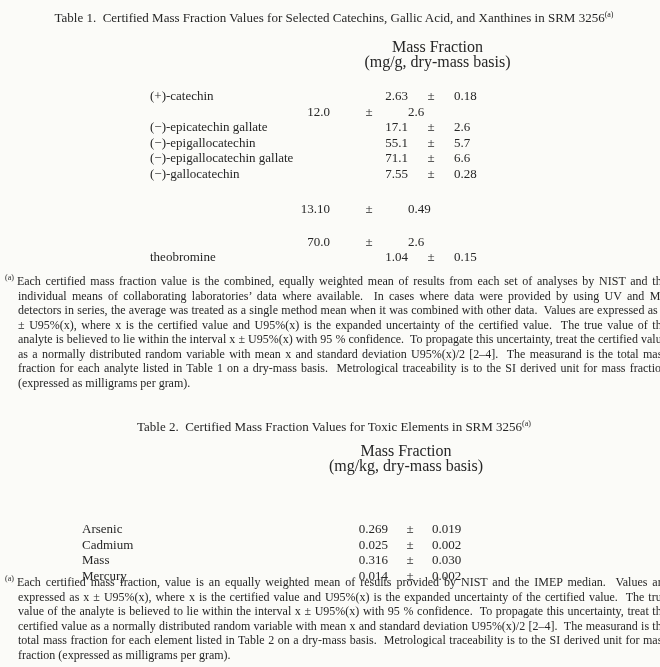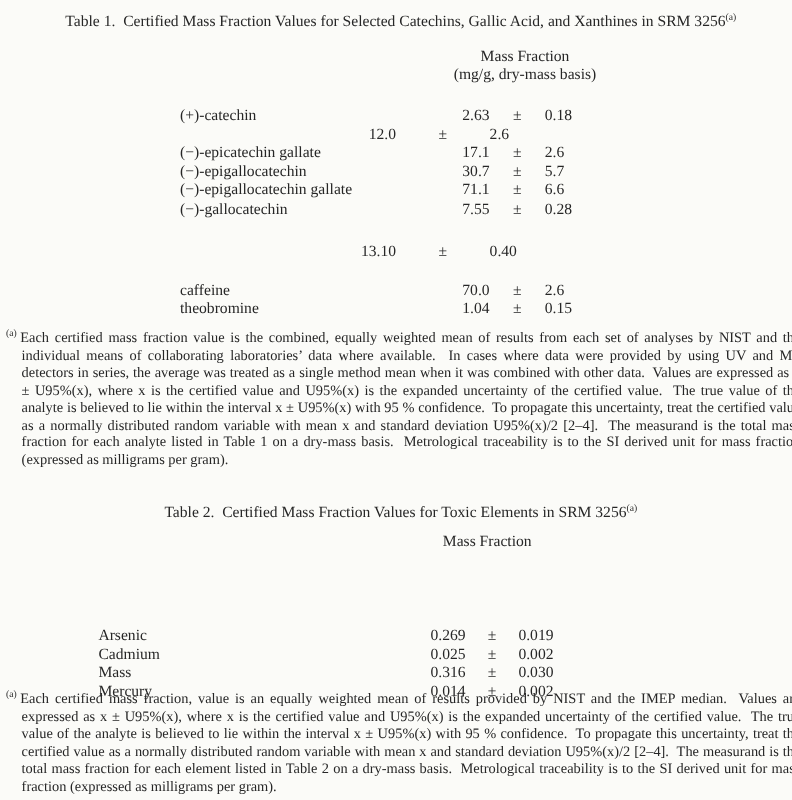--- a/index.html
+++ b/index.html
@@ -12,21 +12,21 @@
   .pre { white-space: pre-wrap; }
   .title {
     position: absolute; left: 4px; width: 660px;
     text-align: center; font-size: 13px; line-height: 16px;
   }
   #title1 { top: 10px; }
   #title2 { top: 419px; }
   sup.marker { font-size: 8px; vertical-align: super; line-height: 0; }
   .col-header {
     position: absolute; text-align: center;
-    font-size: 13px; line-height: 15px;
+    font-size: 16px; line-height: 15px;
   }
   #header1 { top: 39px; left: 330px; width: 215px; }
   #header2 { top: 443px; left: 300px; width: 212px; }
   .tbl {
     position: absolute; left: 0; width: 588px;
     font-size: 13px; line-height: 15.5px;
   }
   #t1rows { top: 88px; }
   #t2rows { top: 521px; }
   .t-row { display: grid; }
@@ -79,21 +79,21 @@
       <div class="t-row">
         <span class="cell-indent"></span>
         <span class="cell-label">(−)-epicatechin gallate</span>
         <span class="cell-val">17.1</span>
         <span class="cell-pm">±</span>
         <span class="cell-unc">2.6</span>
       </div>
       <div class="t-row">
         <span class="cell-indent"></span>
         <span class="cell-label">(−)-epigallocatechin</span>
-        <span class="cell-val">30.7</span>
+        <span class="cell-val">55.1</span>
         <span class="cell-pm">±</span>
         <span class="cell-unc">5.7</span>
       </div>
       <div class="t-row">
         <span class="cell-indent"></span>
         <span class="cell-label">(−)-epigallocatechin gallate</span>
         <span class="cell-val">71.1</span>
         <span class="cell-pm">±</span>
         <span class="cell-unc">6.6</span>
       </div>
@@ -104,48 +104,48 @@
         <span class="cell-pm">±</span>
         <span class="cell-unc">0.28</span>
       </div>
     </div>
 
     <div class="grp-mid">
       <div class="t-row">
         <span class="cell-indent"></span>
         <span class="cell-val">13.10</span>
         <span class="cell-pm">±</span>
-        <span class="cell-unc">0.40</span>
+        <span class="cell-unc">0.49</span>
       </div>
     </div>
 
     <div class="grp-last">
       <div class="t-row">
         <span class="cell-indent"></span>
-        <span class="cell-label">caffeine</span>
         <span class="cell-val">70.0</span>
         <span class="cell-pm">±</span>
         <span class="cell-unc">2.6</span>
       </div>
       <div class="t-row">
         <span class="cell-indent"></span>
         <span class="cell-label">theobromine</span>
         <span class="cell-val">1.04</span>
         <span class="cell-pm">±</span>
         <span class="cell-unc">0.15</span>
       </div>
     </div>
   </div>
 
   <div class="footnote" id="fn1"><sup class="marker">(a)</sup><span class="pre">Each certified mass fraction value is the combined, equally weighted mean of results from each set of analyses by NIST and the individual means of collaborating laboratories’ data where available.  In cases where data were provided by using UV and MS detectors in series, the average was treated as a single method mean when it was combined with other data.  Values are expressed as x ± U95%(x), where x is the certified value and U95%(x) is the expanded uncertainty of the certified value.  The true value of the analyte is believed to lie within the interval x ± U95%(x) with 95 % confidence.  To propagate this uncertainty, treat the certified value as a normally distributed random variable with mean x and standard deviation U95%(x)/2 [2–4].  The measurand is the total mass fraction for each analyte listed in Table 1 on a dry-mass basis.  Metrological traceability is to the SI derived unit for mass fraction (expressed as milligrams per gram).</span></div>
 
   <div class="title" id="title2"><span class="pre">Table 2.  Certified Mass Fraction Values for Toxic Elements in SRM 3256</span><sup class="marker">(a)</sup></div>
 
   <div class="col-header" id="header2">
     <div>Mass Fraction</div>
+    <div>(mg/kg, dry-mass basis)</div>
   </div>
 
   <div class="tbl t2" id="t2rows">
     <div class="t-row">
       <span class="cell-indent"></span>
       <span class="cell-label">Arsenic</span>
       <span class="cell-val">0.269</span>
       <span class="cell-pm">±</span>
       <span class="cell-unc">0.019</span>
     </div>

